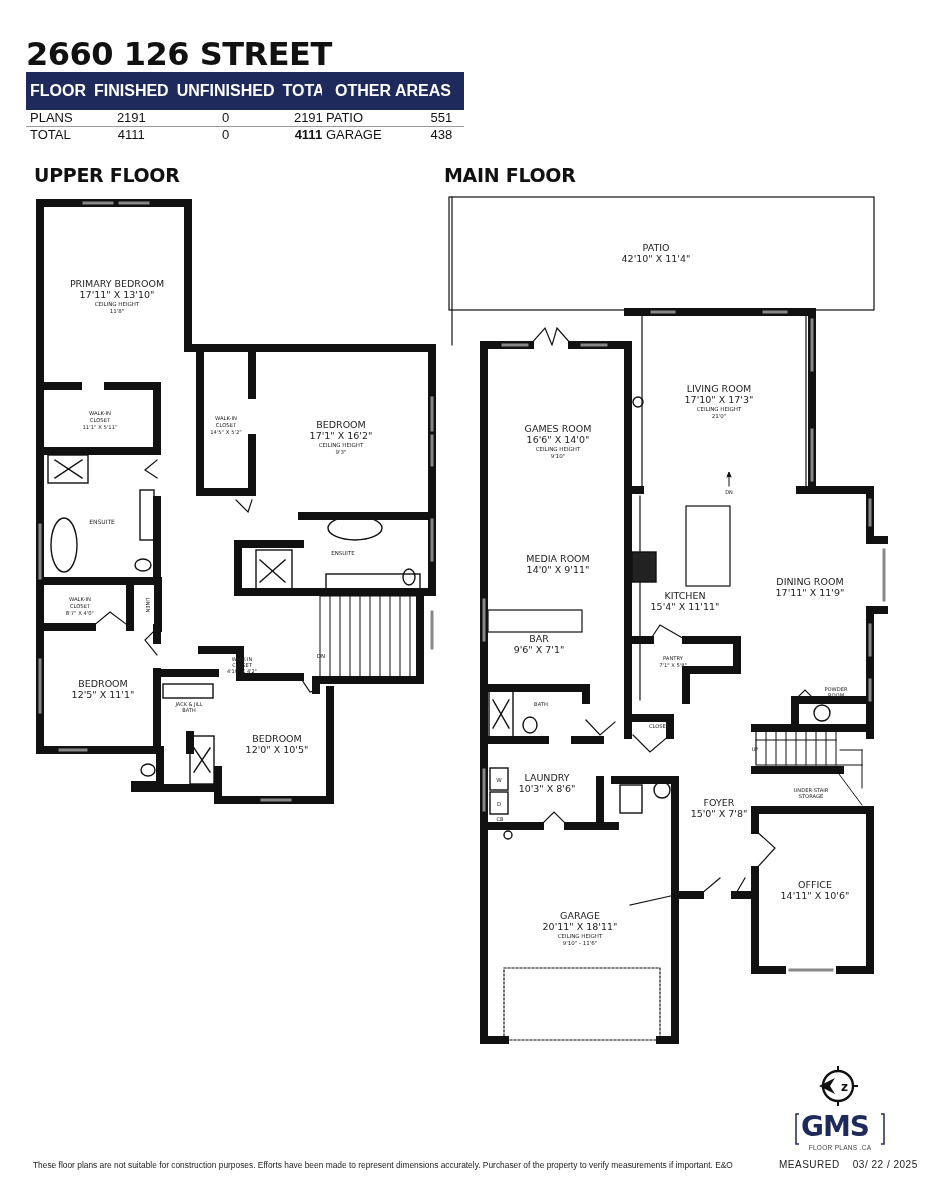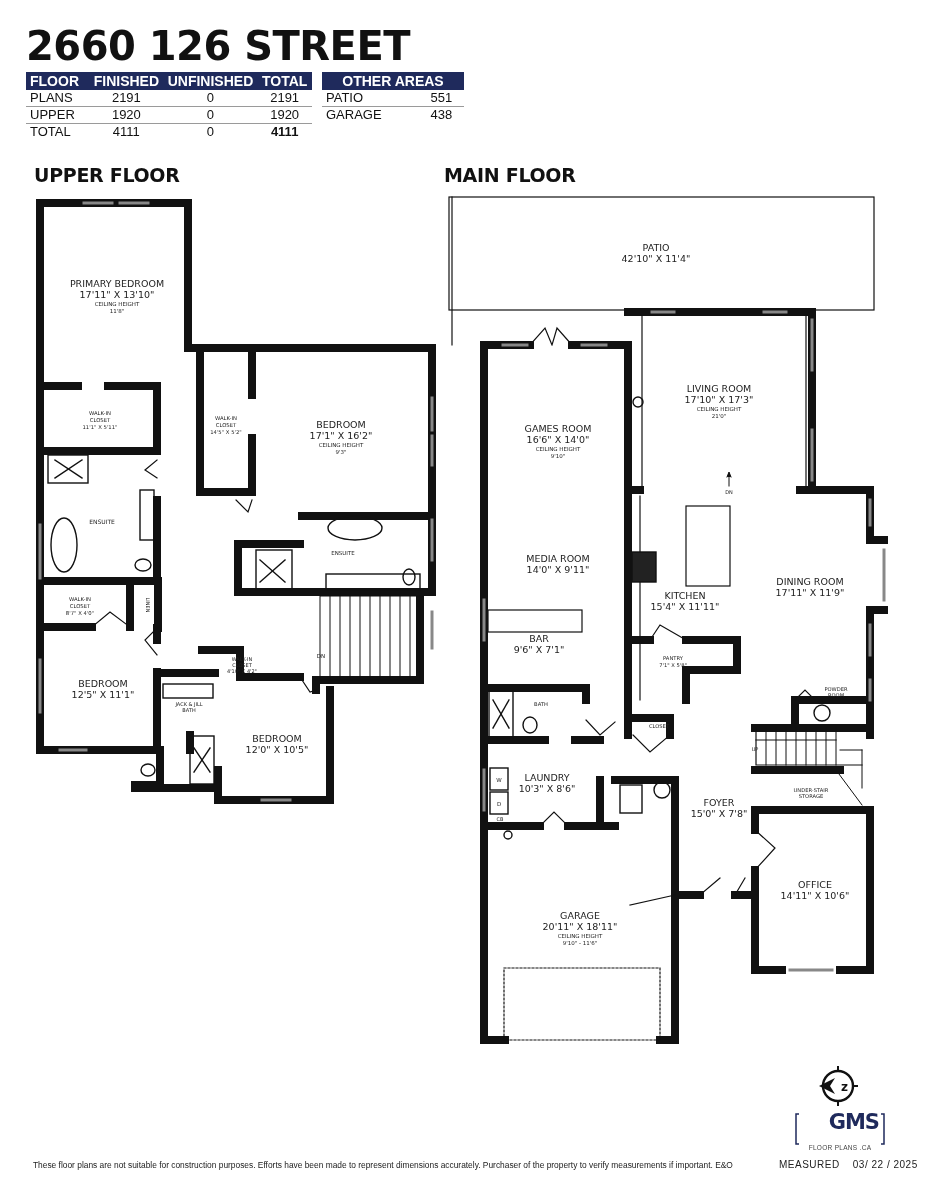--- a/index.html
+++ b/index.html
@@ -1,19 +1,19 @@
 <!DOCTYPE html>
 <html><head>
 <meta charset="utf-8">
 <style>
   html,body{margin:0;padding:0;background:#fff;}
   body{width:927px;height:1200px;position:relative;overflow:hidden;font-family:"Liberation Sans","DejaVu Sans",sans-serif;color:#111;}
-  .title{position:absolute;left:26px;top:24px;font-size:40px;font-weight:900;letter-spacing:-0.5px;line-height:44px;font-family:"DejaVu Sans","Liberation Sans",sans-serif;}
+  .title{position:absolute;left:26px;top:32px;font-size:32px;font-weight:900;letter-spacing:-0.5px;line-height:44px;font-family:"DejaVu Sans","Liberation Sans",sans-serif;}
   table.area{position:absolute;border-collapse:collapse;font-size:13px;}
-  table.area th{background:#1f2a5c;color:#fff;font-weight:700;font-size:14px;padding:1px 4px;text-align:center;height:14px;}
+  table.area th{background:#1f2a5c;color:#fff;font-weight:700;font-size:16px;padding:10px 4px;text-align:center;height:14px;}
   table.area th.l{text-align:left;}
   table.area td{padding:0 4px;height:16px;line-height:16px;text-align:center;border-bottom:1px solid #9a9a9a;}
   table.area td.l{text-align:left;}
   table.area tr:last-child td{border-bottom:none;}
   #tbl-floor{left:26px;top:72px;width:286px;}
   #tbl-other{left:322px;top:72px;width:142px;}
   .floor-heading{position:absolute;font-size:19px;font-weight:700;font-family:"DejaVu Sans","Liberation Sans",sans-serif;letter-spacing:-0.3px;}
   svg.plan{position:absolute;left:0;top:0;}
   .rl{font-family:"DejaVu Sans","Liberation Sans",sans-serif;fill:#222;}
   .footer{position:absolute;top:1160px;font-size:8.4px;color:#222;}
@@ -31,26 +31,20 @@
     <th class="l" style="width:70px">FLOOR</th>
     <th style="width:70px">FINISHED</th>
     <th style="width:80px">UNFINISHED</th>
     <th style="width:50px">TOTAL</th>
   </tr>
   <tr>
     <td class="l">PLANS</td>
     <td>2191</td>
     <td>0</td>
     <td>2191</td>
-  </tr>
-  <tr>
-    <td class="l">UPPER</td>
-    <td>1920</td>
-    <td>0</td>
-    <td>1920</td>
   </tr>
   <tr>
     <td class="l">TOTAL</td>
     <td>4111</td>
     <td>0</td>
     <td style="font-weight:700">4111</td>
   </tr>
 </tbody>
   </table>
 
@@ -377,21 +371,21 @@
   <svg width="90" height="95" viewBox="0 0 90 95">
     <circle cx="43" cy="24" r="15" fill="none" stroke="#111" stroke-width="2.4"></circle>
     <line x1="43" y1="4" x2="43" y2="10" stroke="#111" stroke-width="2"></line>
     <line x1="43" y1="38" x2="43" y2="44" stroke="#111" stroke-width="2"></line>
     <line x1="57" y1="24" x2="63" y2="24" stroke="#111" stroke-width="2"></line>
     <path d="M24,24 L40,16 L35,24 L40,32 Z" fill="#111"></path>
     <text x="46" y="29" font-size="12" font-weight="700" fill="#111" font-family="DejaVu Sans, sans-serif">z</text>
     <path d="M4,52 L1,52 L1,82 L4,82" fill="none" stroke="#1f2a5c" stroke-width="1.5"></path>
     <path d="M86,52 L89,52 L89,82 L86,82" fill="none" stroke="#1f2a5c" stroke-width="1.5"></path>
   </svg>
-  <div style="position:absolute;left:6px;top:48px;width:78px;text-align:right;font-size:21px;font-weight:700;color:#1f2a5c;font-family:'DejaVu Sans',sans-serif;letter-spacing:-1px">GMS</div>
+  <div style="position:absolute;left:6px;top:48px;width:78px;text-align:left;font-size:28px;font-weight:700;color:#1f2a5c;font-family:'DejaVu Sans',sans-serif;letter-spacing:-1px">GMS</div>
   <div style="position:absolute;left:0;top:82px;width:90px;text-align:center;font-size:6.5px;color:#444;letter-spacing:0.3px">FLOOR PLANS .CA</div>
 </div>
 
 <div class="footer" style="left:33px">These floor plans are not suitable for construction purposes. Efforts have been made to represent dimensions accurately.  Purchaser of the property to verify measurements if important.  E&amp;O</div>
 <div class="measured">
   <span>MEASURED</span>
   &nbsp;&nbsp;
   <span>03/ 22 / 2025</span>
 </div>
 

